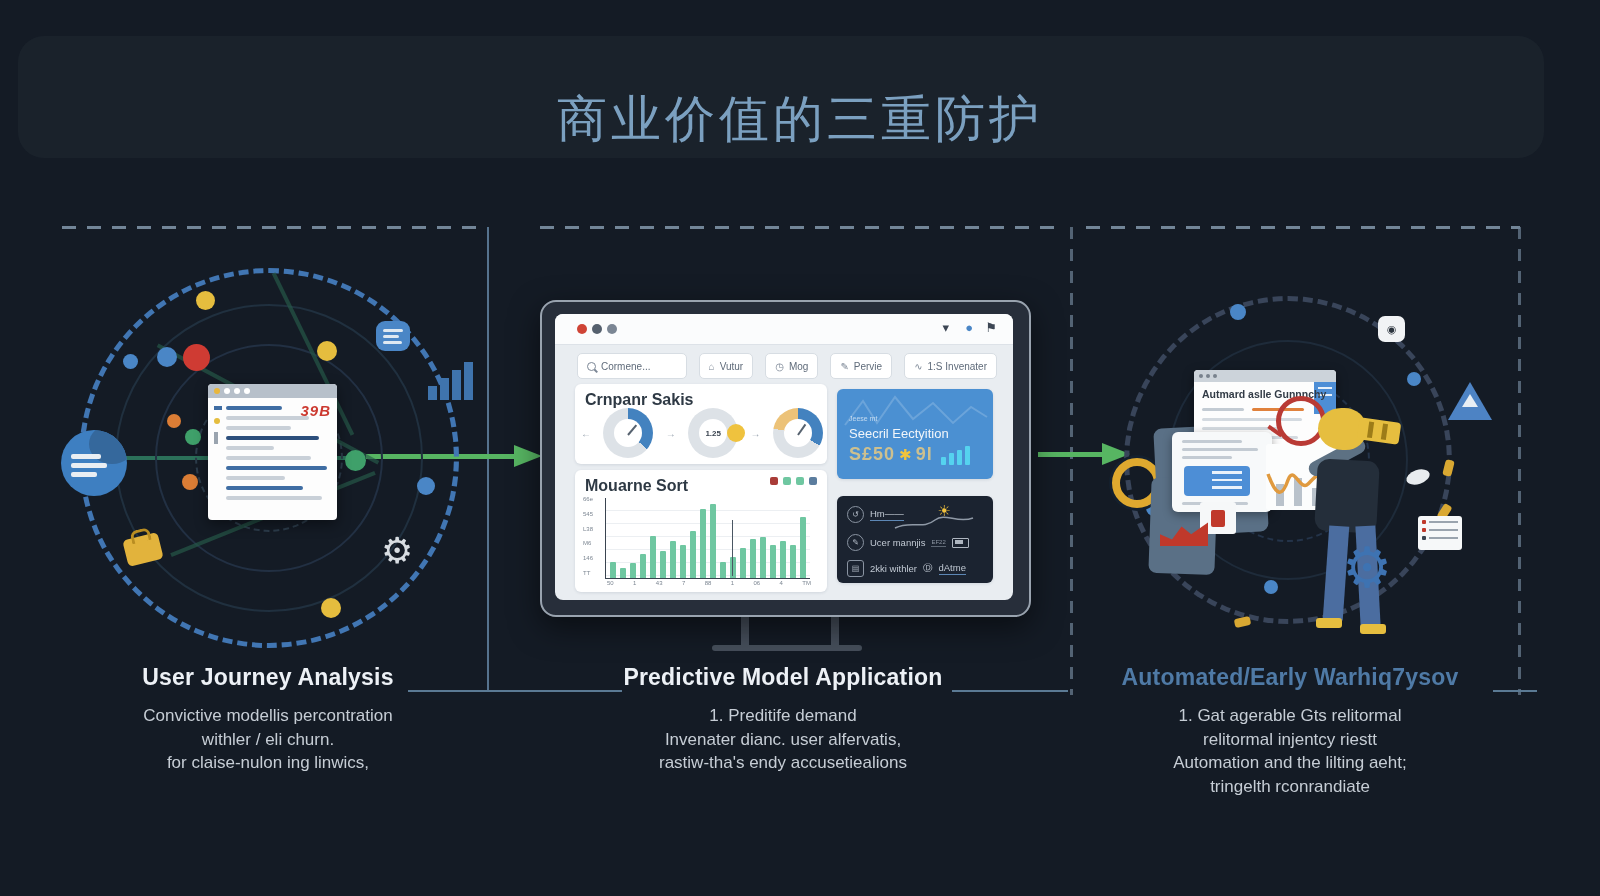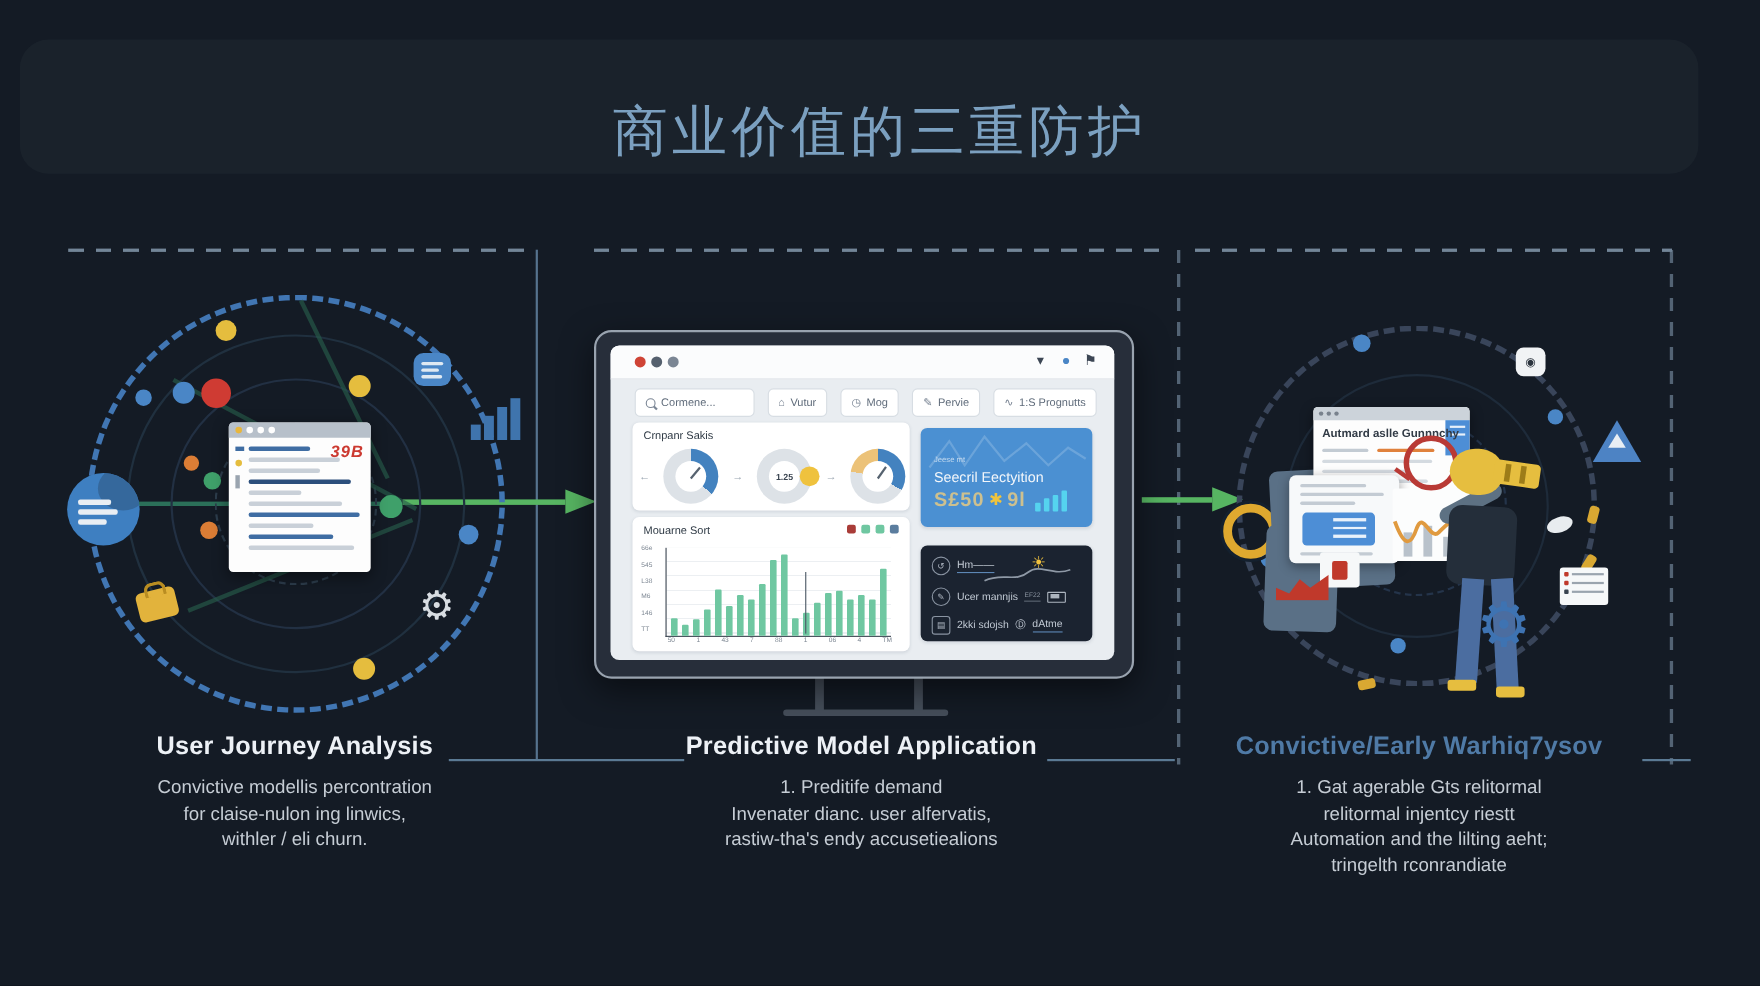--- a/index.html
+++ b/index.html
@@ -66,21 +66,21 @@
   .toolbar{position:absolute;left:22px;top:39px;right:16px;height:24px;display:flex;gap:12px;}
   .pill{height:24px;background:#fff;border:1px solid #d7dde3;border-radius:5px;display:flex;align-items:center;
     gap:5px;padding:0 9px;font-size:10px;color:#5f6b7a;white-space:nowrap;}
   .pill.search{width:104px;}
   .mag{width:7px;height:7px;border:1.5px solid #7b8695;border-radius:50%;position:relative;flex:none;}
   .mag::after{content:"";position:absolute;left:6px;top:7px;width:4px;height:1.5px;background:#7b8695;transform:rotate(45deg);}
   .pico{font-size:10px;color:#7b8695;}
   .card{position:absolute;background:#fff;border-radius:6px;box-shadow:0 1px 3px rgba(40,60,80,.12);}
   .cardA{left:20px;top:70px;width:252px;height:80px;}
   .cardB{left:20px;top:156px;width:252px;height:122px;}
-  .card-title{position:absolute;left:10px;top:7px;font-size:10px;font-weight:normal;color:#2e3944;}
+  .card-title{position:absolute;left:10px;top:7px;font-size:16px;font-weight:bold;color:#2e3944;}
   .gauge-row{position:absolute;left:6px;top:24px;right:4px;display:flex;align-items:center;justify-content:space-between;}
   .gauge{width:50px;height:50px;border-radius:50%;position:relative;flex:none;}
   .gauge .hole{position:absolute;inset:11px;background:#fff;border-radius:50%;display:flex;align-items:center;justify-content:center;
     font-size:8px;font-weight:bold;color:#3a4450;}
   .needle{position:absolute;left:24px;top:14px;width:2px;height:13px;background:#56626f;transform-origin:bottom;transform:rotate(40deg);}
   .garr{font-size:10px;color:#9aa5b1;}
   .ydot{position:absolute;width:18px;height:18px;border-radius:50%;background:#efc23e;}
   .legend{position:absolute;right:10px;top:7px;display:flex;gap:5px;}
   .legend span{width:8px;height:8px;border-radius:2px;display:block;}
   .plot{position:absolute;left:30px;top:28px;width:204px;height:80px;
@@ -288,21 +288,21 @@
         <div class="pill">
           <span class="pico">◷</span>
           <span>Mog</span>
         </div>
         <div class="pill">
           <span class="pico">✎</span>
           <span>Pervie</span>
         </div>
         <div class="pill">
           <span class="pico">∿</span>
-          <span>1:S Prognutts</span>
+          <span>1:S Invenater</span>
         </div>
       </div>
 
       <div class="card cardA">
         <div class="card-title">Crnpanr Sakis</div>
         <div class="gauge-row">
           <span class="garr">←</span>
           <div class="gauge" style="background:conic-gradient(#4382bf 0 130deg,#dde2e7 130deg 360deg);">
             <div class="hole"></div>
             <div class="needle"></div>
@@ -403,21 +403,21 @@
           <span class="dk-txt dk-u">Hm——</span>
         </div>
         <div class="dk-row" style="top:38px;">
           <span class="dk-ic">✎</span>
           <span class="dk-txt">Ucer mannjis</span>
           <span class="dk-badge">EF22</span>
           <span class="battery"></span>
         </div>
         <div class="dk-row" style="top:64px;">
           <span class="dk-ic sq">▤</span>
-          <span class="dk-txt">2kki sdojsh</span>
+          <span class="dk-txt">2kki withler</span>
           <span class="dk-txt">Ⓓ</span>
           <span class="dk-txt dk-u">dAtme</span>
         </div>
       </div>
     </div>
   </div>
 
   <div class="illu-right">
     <div class="ring-faint-r"></div>
     <div class="ring-faint-r2"></div>
@@ -510,36 +510,36 @@
           <b style="background:#3a4450;"></b>
           <i></i>
         </div>
     </div>
   </div>
 
   <div class="caption" style="left:72px;top:664px;width:392px;">
     <div class="cap-h">User Journey Analysis</div>
     <div class="cap-body">
       <div>Convictive modellis percontration</div>
+      <div>withler / eli churn.</div>
       <div>for claise-nulon ing linwics,</div>
-      <div>withler / eli churn.</div>
     </div>
   </div>
 
   <div class="caption" style="left:563px;top:664px;width:440px;">
     <div class="cap-h">Predictive Model Application</div>
     <div class="cap-body">
       <div>1. Preditife demand</div>
       <div>Invenater dianc. user alfervatis,</div>
       <div>rastiw-tha's endy accusetiealions</div>
     </div>
   </div>
 
   <div class="caption" style="left:1094px;top:664px;width:392px;">
-    <div class="cap-h blue">Convictive/Early Warhiq7ysov</div>
+    <div class="cap-h blue">Automated/Early Warhiq7ysov</div>
     <div class="cap-body">
       <div>1. Gat agerable Gts relitormal</div>
       <div>relitormal injentcy riestt</div>
       <div>Automation and the lilting aeht;</div>
       <div>tringelth rconrandiate</div>
     </div>
   </div>
 
 </div>
 

